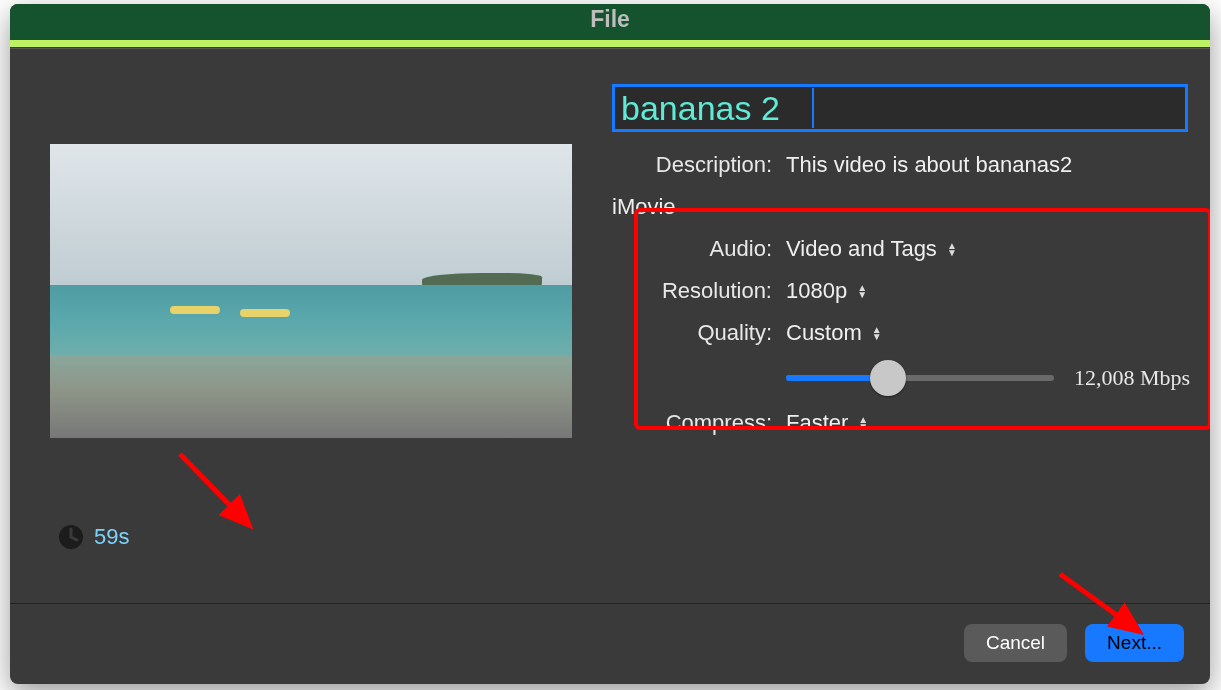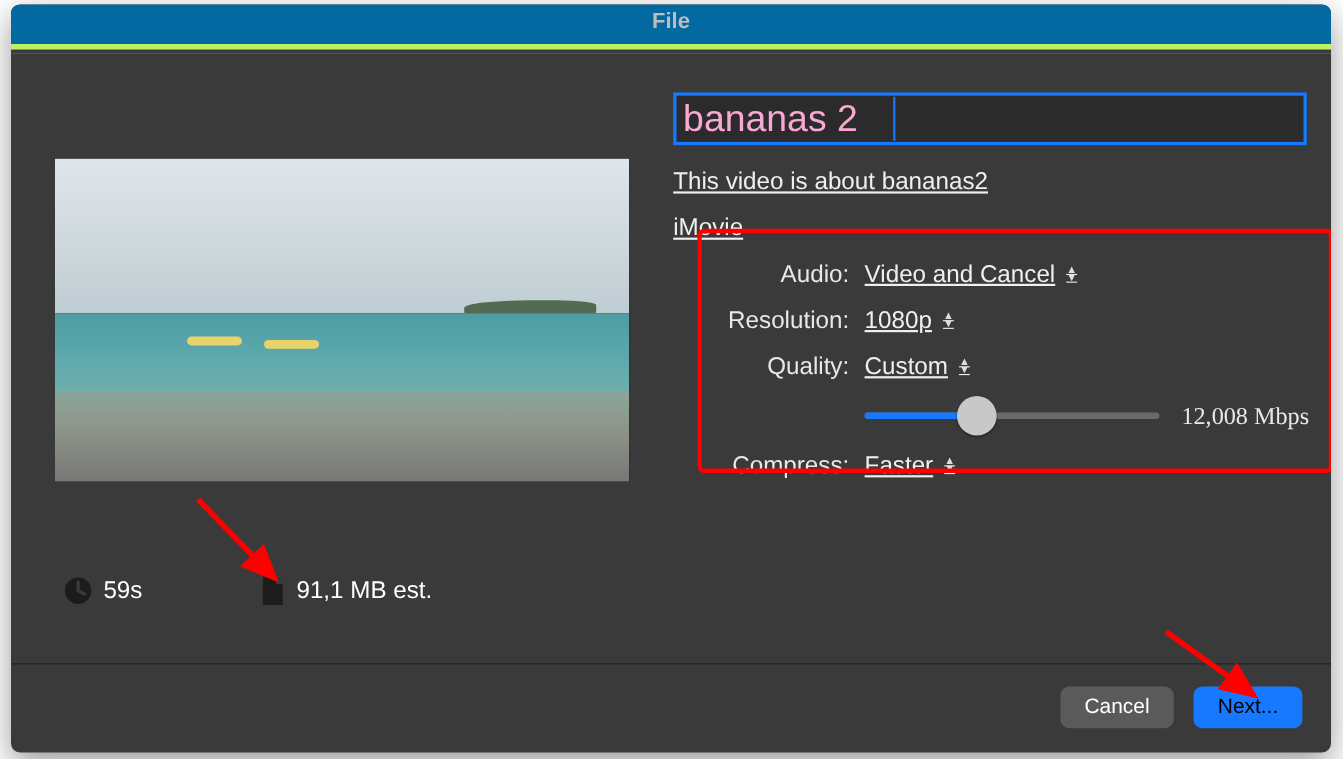--- a/index.html
+++ b/index.html
@@ -20,25 +20,25 @@
     background: #3a3a3a;
     border-radius: 8px;
     box-shadow: 0 10px 30px rgba(0,0,0,.4);
     overflow: hidden;
     color: #e8e8e8;
   }
   .titlebar {
     height: 36px;
     line-height: 30px;
     text-align: center;
-    font-size: 20px;
+    font-size: 23px;
     font-weight: 600;
     color: #bdbdbd;
-    border-bottom: 5px solid #bef264;
-    background: #0369a1;
+    border-bottom: 7px solid #bef264;
+    background: #14532d;
   }
   .hrule {
     position: absolute;
     left: 0; right: 0;
     top: 44px;
     border-top: 1px solid #555;
   }
 
   
   .preview {
@@ -88,42 +88,42 @@
   }
   .kayak.a { left: 120px; top: 55%; }
   .kayak.b { left: 190px; top: 56%; }
 
   .info-row {
     position: absolute;
     left: 48px;
     top: 520px;
     display: flex;
     align-items: center;
-    gap: 108px;
+    gap: 77px;
     font-size: 22px;
-    color: #ffffff;
+    color: #7dd3fc;
   }
   .info-item {
     display: flex;
     align-items: center;
     gap: 10px;
   }
   .clock-icon svg, .file-icon svg { display:block; }
 
   
   .title-input {
     position: absolute;
     left: 602px;
     top: 80px;
     width: 576px;
     height: 48px;
     background: #2b2b2b;
     border: 3px solid #1779ff;
     box-sizing: border-box;
-    color: #f9a8d4;
+    color: #5eead4;
     font-size: 34px;
     padding: 0 8px 4px 6px;
     line-height: 42px;
   }
   .caret {
     position: absolute;
     left: 802px;
     top: 84px;
     width: 2px;
     height: 40px;
@@ -146,21 +146,20 @@
     width: 160px;
     text-align: right;
     color: #e8e8e8;
     padding-right: 14px;
   }
   .value {
     color: #efefef;
     display: flex;
     align-items: center;
     gap: 6px;
-    text-decoration: underline;
   }
   .select .stepper {
     display:inline-flex;
     flex-direction: column;
     line-height: 7px;
     font-size: 10px;
     color: #ddd;
     margin-left: 4px;
   }
 
@@ -273,47 +272,39 @@
   <div class="info-row">
     <div class="info-item">
       <span class="clock-icon">
         <svg width="26" height="26" viewBox="0 0 26 26">
             <circle cx="13" cy="13" r="12" fill="#1c1c1c"></circle>
             <path d="M13 5 V13 L19 16" stroke="#3a3a3a" stroke-width="3" fill="none" stroke-linecap="round"></path>
           </svg>
       </span>
       <span>59s</span>
     </div>
-    <div class="info-item">
-      <span class="file-icon">
-        <svg width="22" height="26" viewBox="0 0 22 26">
-            <path d="M2 0 H14 L20 7 V26 H2 Z" fill="#1c1c1c"></path>
-            <path d="M14 0 V7 H20" fill="#3a3a3a"></path>
-          </svg>
-      </span>
-      <span>91,1 MB est.</span>
-    </div>
   </div>
 
   <div class="title-input">
     <span>bananas 2</span>
   </div>
   <div class="caret"></div>
 
   <div class="form">
     <div class="row">
+      <div class="label">Description:</div>
       <div class="value">This video is about bananas2</div>
     </div>
     <div class="row">
       <div class="value">iMovie</div>
     </div>
     <div class="row select">
       <div class="label">Audio:</div>
       <div class="value">
-        <span>Video and Cancel</span>
+        <span>Video and Tags</span>
         <span class="stepper">
             <span>▲</span>
             <span>▼</span>
           </span>
       </div>
     </div>
     <div class="row select">
       <div class="label">Resolution:</div>
       <div class="value">
         <span>1080p</span>

